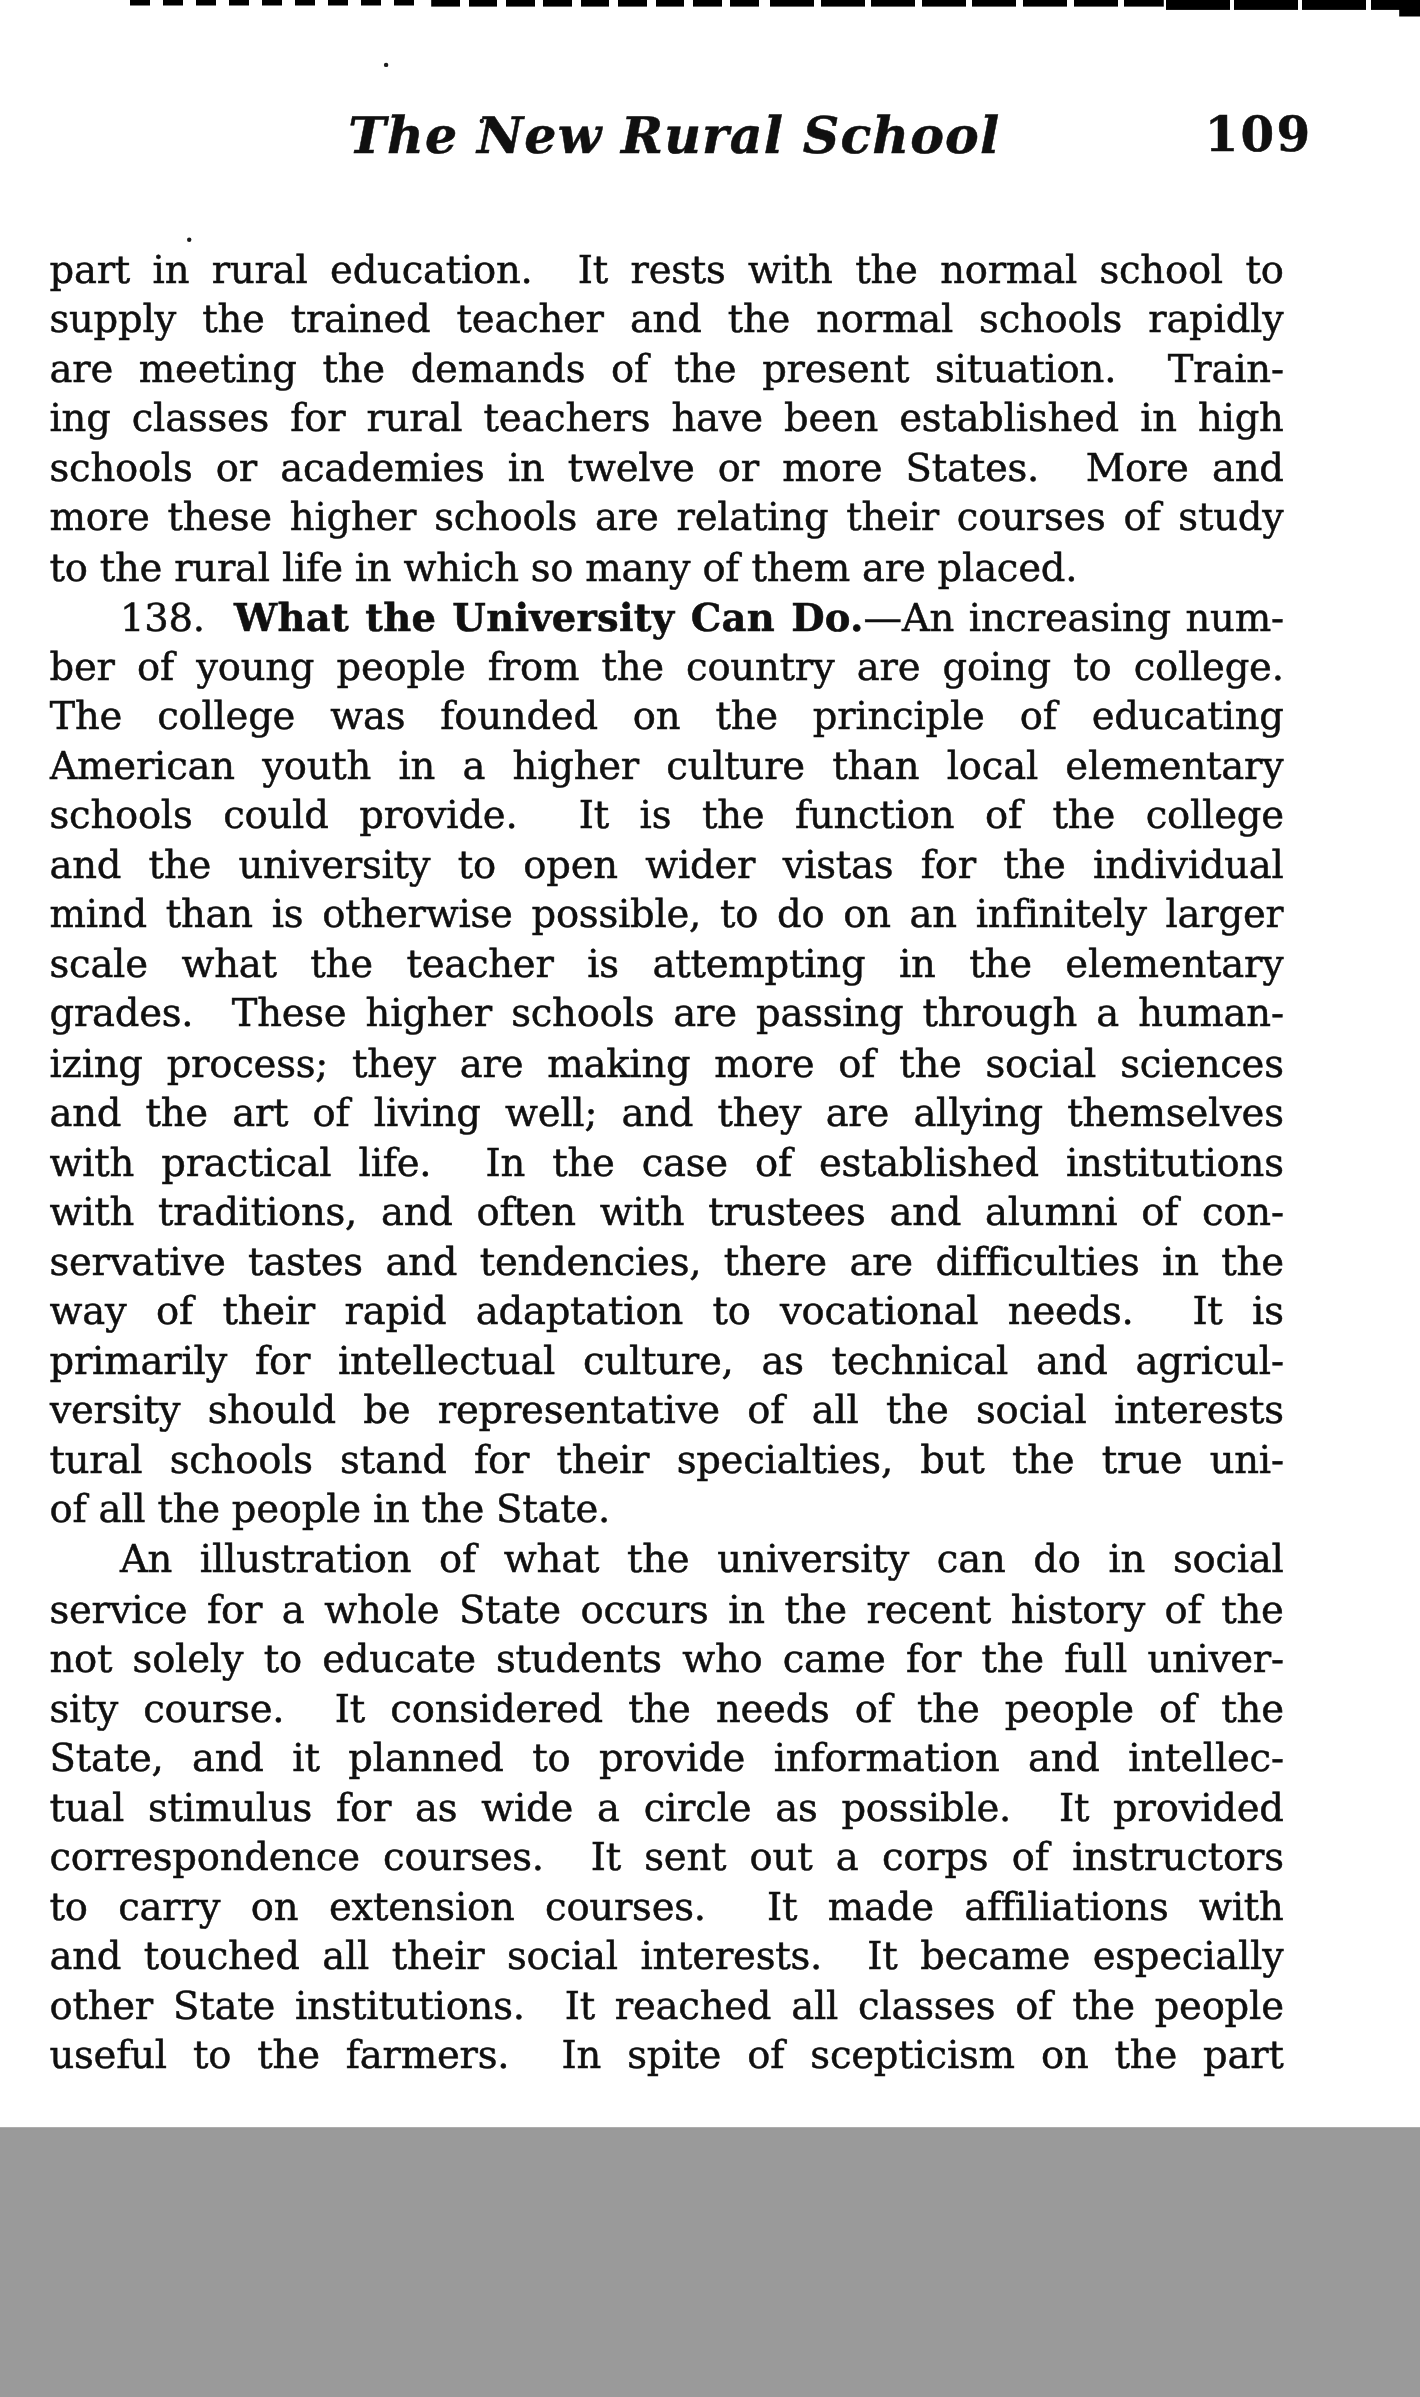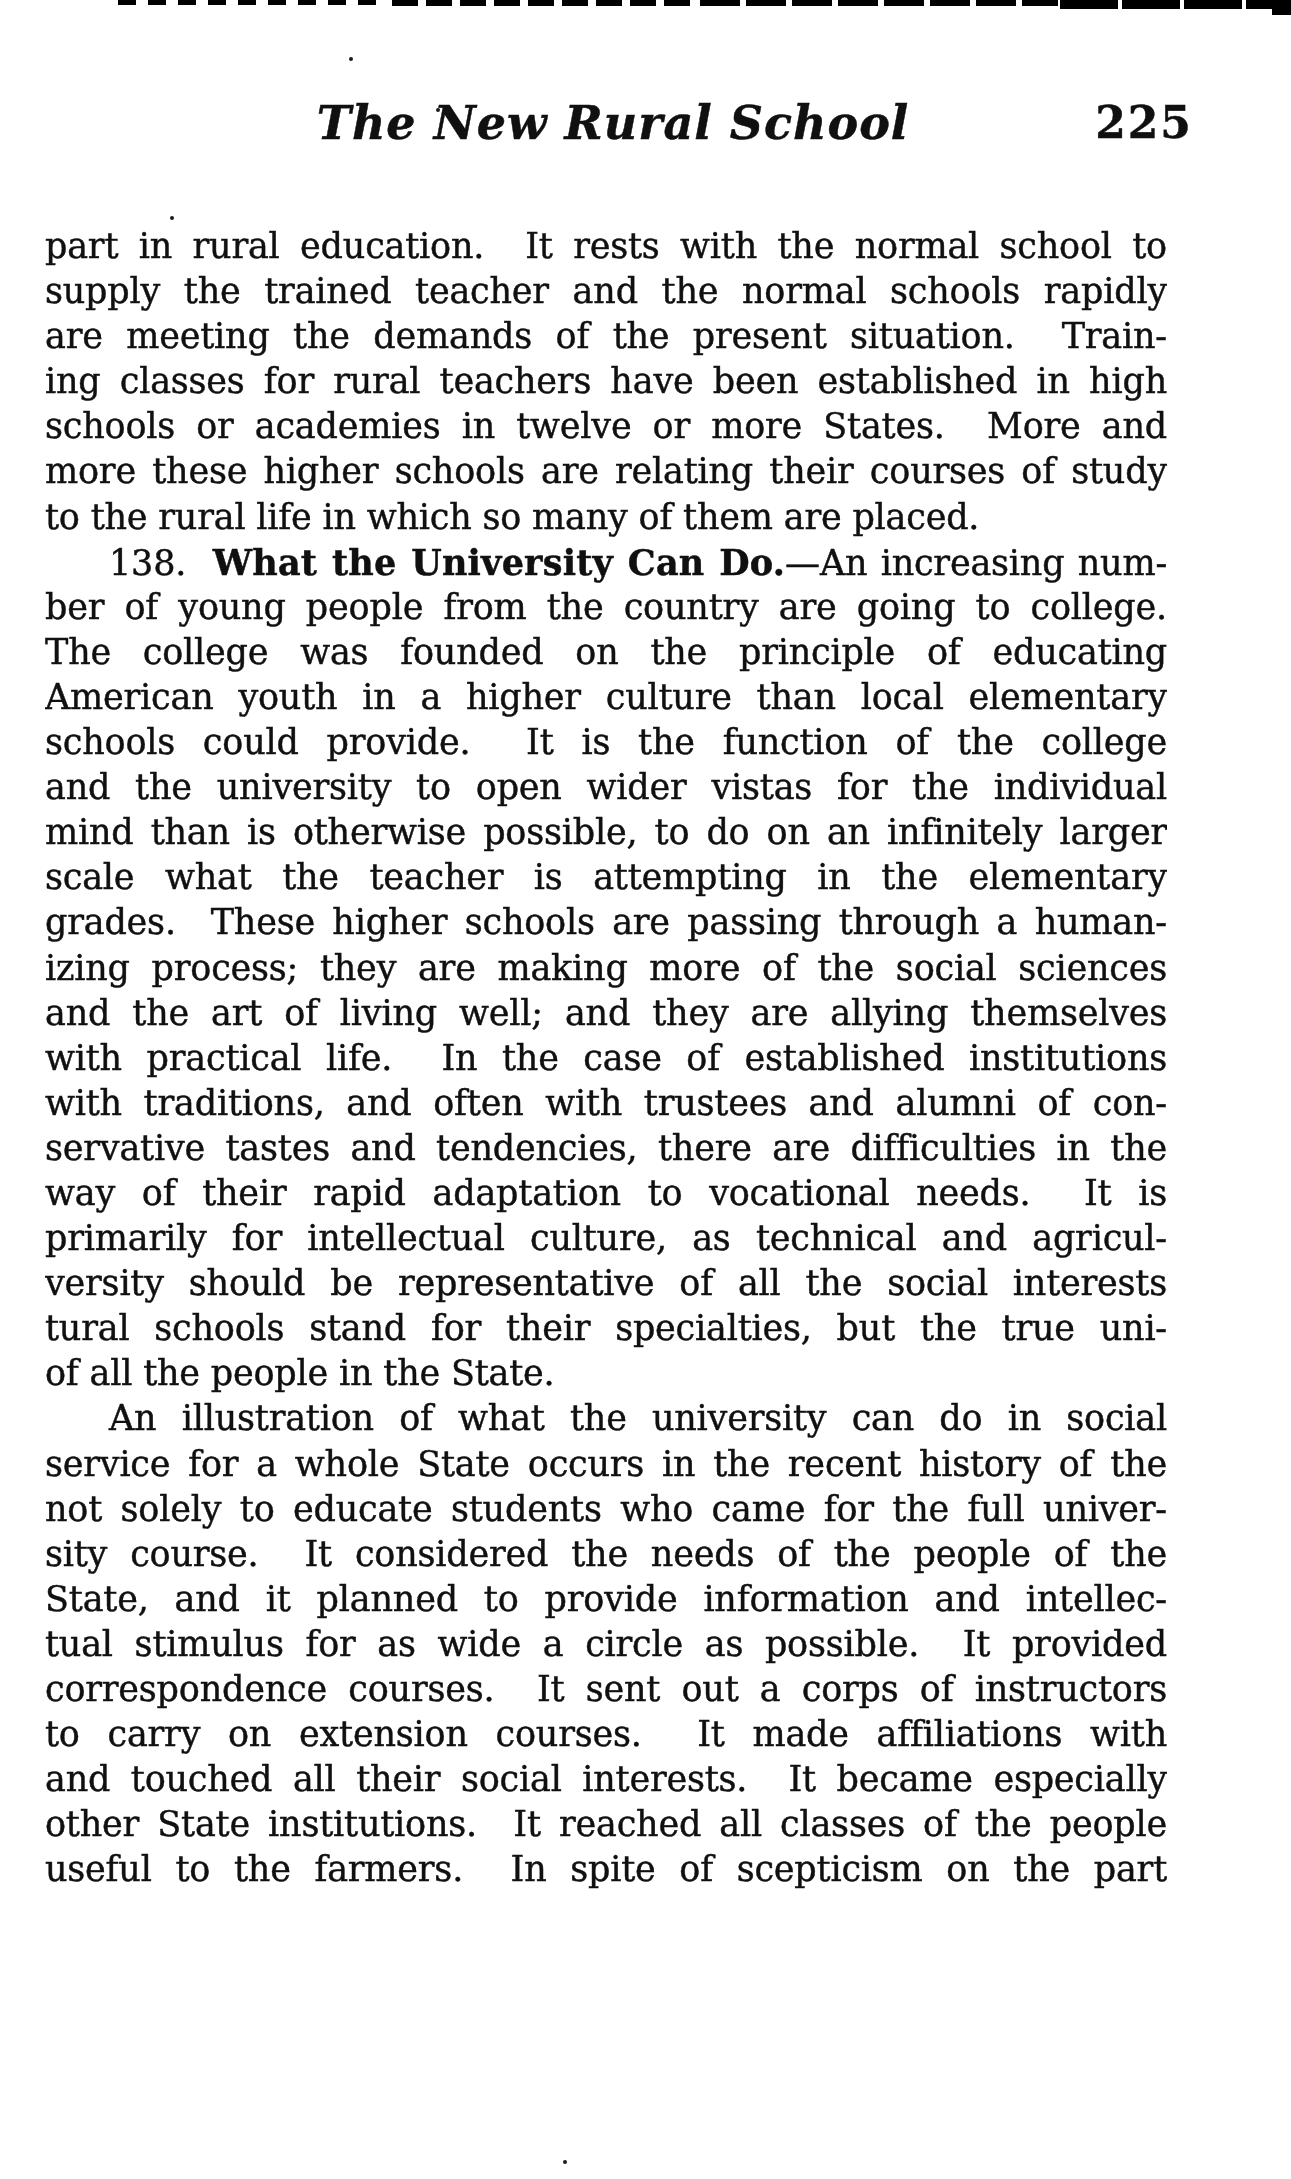--- a/index.html
+++ b/index.html
@@ -1,17 +1,17 @@
 <!DOCTYPE html>
 <html><head>
 <meta charset="utf-8">
 <style>
   html,body{margin:0;padding:0;background:#9a9a9a;}
   .page{
-    position:relative;width:1291px;height:2179px;margin:0 auto;
+    position:relative;width:1291px;height:1934px;margin:0 auto;
     background:var(--paper,#ffffff);overflow:hidden;
     font-family:"DejaVu Serif","Liberation Serif",serif;
     color:var(--ink,#101010);
     -webkit-text-stroke:0.45px currentColor;
   }
   
   .band{position:absolute;top:0;}
   .band.b1{left:118px;width:268px;height:5px;background:repeating-linear-gradient(90deg,#000 0 18px,transparent 18px 30px);}
   .band.b2{left:392px;width:300px;height:6px;background:repeating-linear-gradient(90deg,#000 0 26px,transparent 26px 34px);}
   .band.b3{left:700px;width:358px;height:6px;background:repeating-linear-gradient(90deg,#000 0 40px,transparent 40px 46px);}
@@ -49,21 +49,21 @@
   <div class="band b3"></div>
   <div class="band b4"></div>
   <div class="band corner"></div>
   <div class="speck" style="left:349px;top:57px;"></div>
   <div class="speck" style="left:436px;top:108px;"></div>
   <div class="speck" style="left:170px;top:216px;"></div>
   <div class="speck" style="left:563px;top:2160px;"></div>
 
   <div class="running-header">
     <span class="title">The New Rural School</span>
-    <span class="pagenum">225</span>
+    <span class="pagenum">109</span>
   </div>
 
   <div class="page-body">
       <div>
         <div class="line"><span>part in rural education.  It rests with the normal school to</span></div>
         <div class="line"><span>supply the trained teacher and the normal schools rapidly</span></div>
         <div class="line"><span>are meeting the demands of the present situation.  Train-</span></div>
         <div class="line"><span>ing classes for rural teachers have been established in high</span></div>
         <div class="line"><span>schools or academies in twelve or more States.  More and</span></div>
         <div class="line"><span>more these higher schools are relating their courses of study</span></div>

